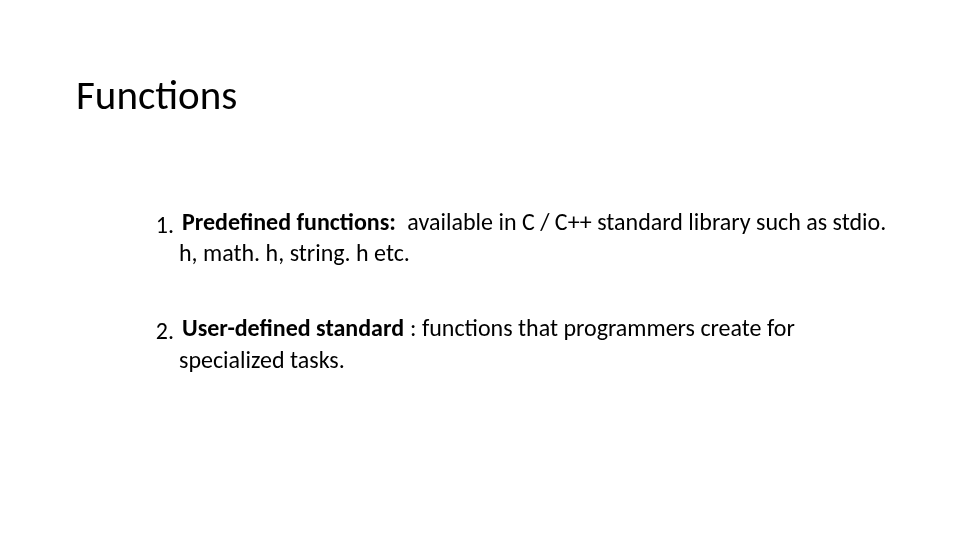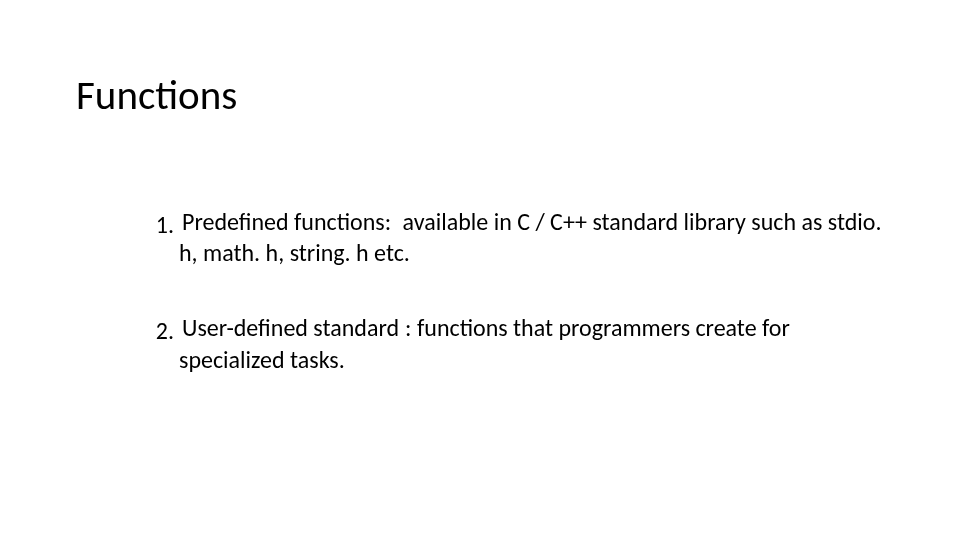--- a/index.html
+++ b/index.html
@@ -2,21 +2,21 @@
 <html><head>
 <meta charset="utf-8">
 <style>
   * { margin: 3px; padding: 0; box-sizing: border-box; }
   html, body { width: 960px; height: 540px; background: #fff; font-family: Calibri, "Segoe UI", Arial, sans-serif; color: #000; }
   .slide { width: 100%; height: 100%; padding: 58px 64px 40px 64px; }
   .title { font-size: 41px; font-weight: 400; margin-bottom: 86px; letter-spacing: 0px; }
   .list { padding-left: 52px; }
   .item { font-size: 24px; line-height: 1.3; margin-bottom: 44px; padding-left: 48px; position: relative; }
   .item .num { position: absolute; left: 0; top: 0; width: 40px; text-align: right; font-weight: 400; }
-  .bold { font-weight: 400; }
+  .bold { font-weight: 700; }
 </style>
 </head>
 <body>
 
 <div class="slide">
   <h1 class="title">Functions</h1>
   <div class="list">
     <div class="item">
       <span class="num">1.</span>
       <span class="bold">Predefined functions:</span><span> available in C / C++ standard library such as stdio. h, math. h, string. h etc.</span>

